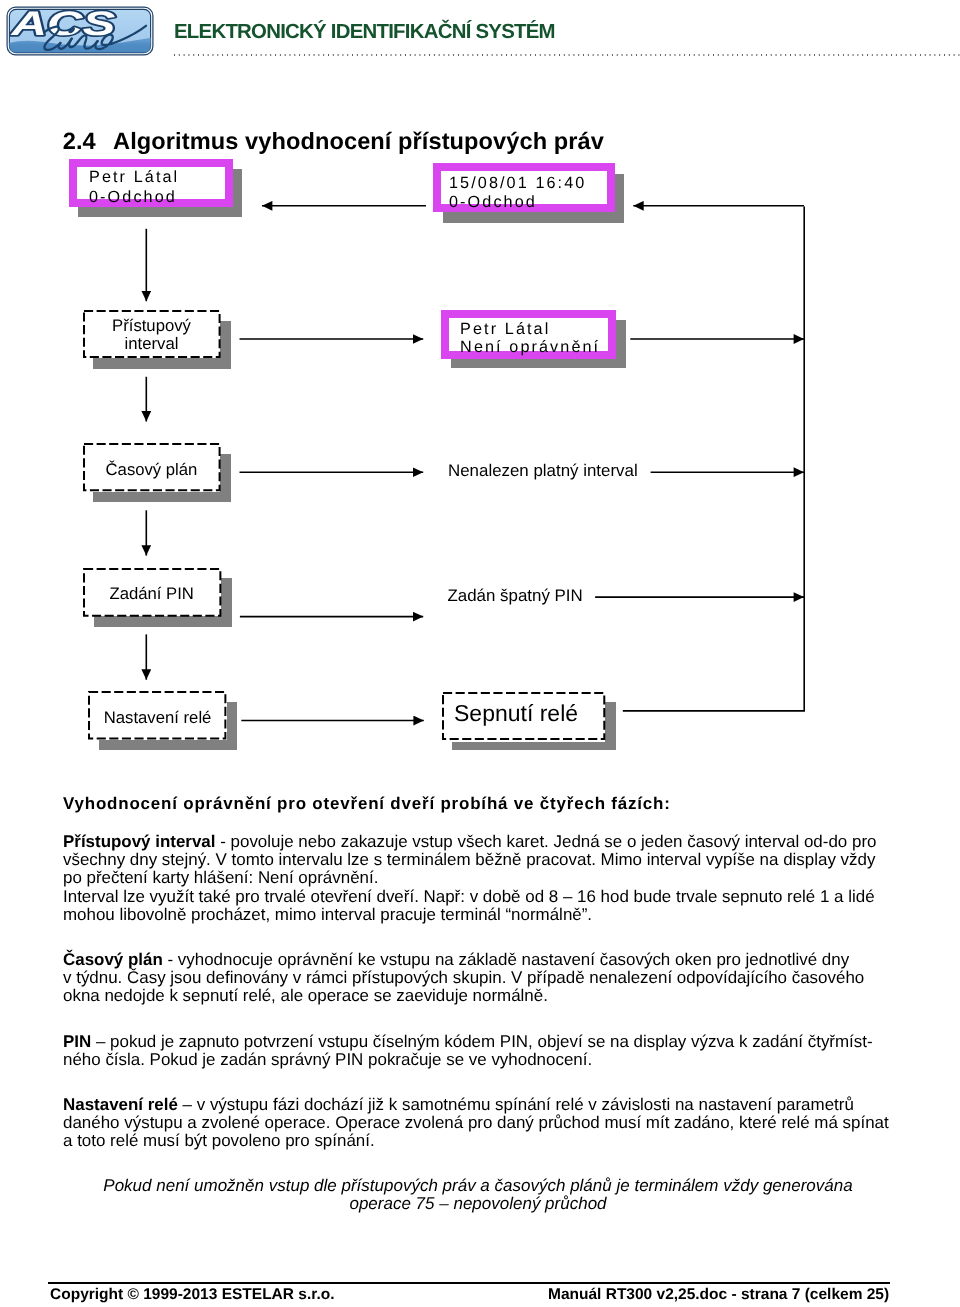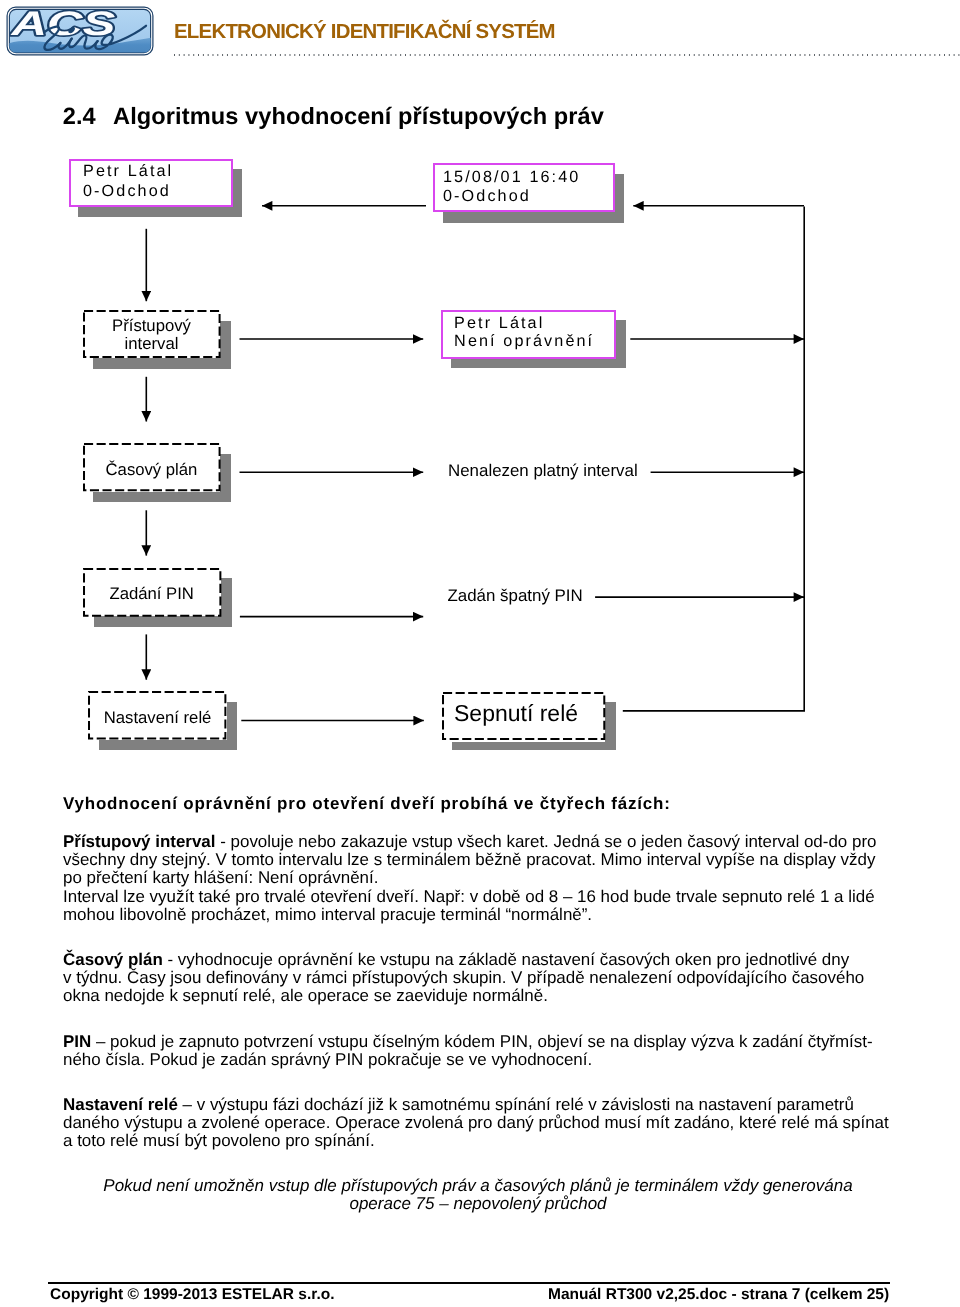--- a/index.html
+++ b/index.html
@@ -3,34 +3,34 @@
 <meta charset="utf-8">
 <title>Manual page</title>
 <style>
   html,body{margin:0;padding:0;background:#fff;-webkit-font-smoothing:antialiased;text-rendering:geometricPrecision;}
   body{width:960px;height:1307px;font-family:"Liberation Sans",sans-serif;position:relative;overflow:hidden;color:#000;}
   .page{position:absolute;left:0;top:0;width:960px;height:1307px;}
 
   
   .logo{position:absolute;left:6px;top:6px;width:147px;height:49px;}
   .hdr-title{position:absolute;left:174px;top:20.7px;font-weight:bold;font-size:20.4px;
-             letter-spacing:-0.75px;color:#a16207;white-space:nowrap;}
+             letter-spacing:-0.75px;color:#14532d;white-space:nowrap;}
   .hdr-dots{position:absolute;left:174.3px;top:54px;width:786px;height:2px;
             background-image:linear-gradient(to right,#585e63 0 1.4px,transparent 1.4px 4.82px);
             background-size:4.82px 2px;background-repeat:repeat-x;}
 
   
   .h2{position:absolute;left:62.8px;top:103.6px;font-size:23.6px;font-weight:bold;white-space:nowrap;}
-  .h2 .num{display:inline-block;}
+  .h2 .num{display:inline-block;margin-top:25px;}
   .h2 .txt{display:inline-block;margin-left:17.5px;letter-spacing:0.08px;}
 
   
   .dgm{position:absolute;left:0;top:0;width:960px;height:1307px;}
   .dgm-lines{position:absolute;left:0;top:0;}
-  .box{position:absolute;background:#fff;border:2px solid #d946ef;box-sizing:border-box;}
+  .box{position:absolute;background:#fff;border:8px solid #d946ef;box-sizing:border-box;}
   .box.dash{border:none;background:#fff;}
   .box.dash > svg.db{position:absolute;left:0;top:0;overflow:visible;}
   .shadow{position:absolute;background:#808080;}
   .blabel{position:absolute;white-space:nowrap;line-height:normal;}
   .bx1{font-size:16.2px;letter-spacing:2.1px;}
   .bx2{font-size:16.7px;}
   .bx3{font-size:23px;}
   .plain{position:absolute;white-space:nowrap;font-size:16.9px;line-height:normal;}
 
   

